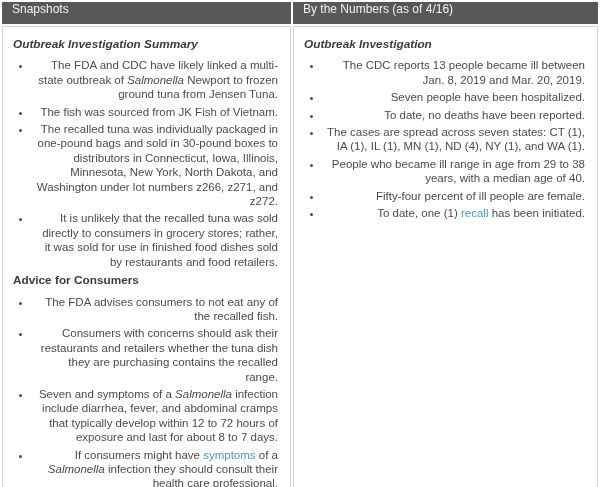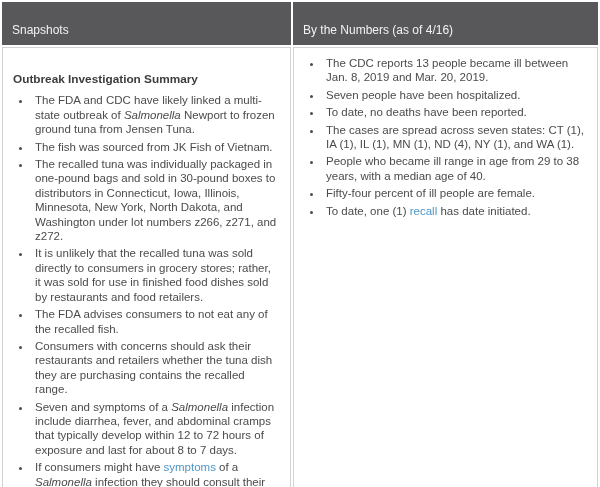--- a/index.html
+++ b/index.html
@@ -30,46 +30,47 @@
     gap: 2px;
     padding: 2px 2px 2px 2px;
     align-content: start;
     flex: 0 0 auto;
   }
   .th {
     background: var(--header-bg);
     color: var(--header-text);
     font-size: 12px;
     line-height: 13px;
-    padding: 22px 10px 8px 10px;
+    padding: 1px 10px 8px 10px;
     font-weight: normal;
   }
   .td {
     border: 1px solid var(--cell-border);
     background: #ffffff;
     padding: 8px 12px 6px 10px;
     font-size: 11.5px;
     line-height: 14.4px;
     color: var(--body-text);
   }
   .section-heading {
     font-weight: bold;
     color: var(--heading-text);
     font-size: 11.8px;
     margin: 4px 0 7px 0;
   }
-  .section-heading:first-child { margin-top: 16px; }
+  .section-heading:first-child { margin-top: 2px; font-style: italic; }
   ul.bullets {
     margin: 0 0 2px 0;
     padding: 0 0 0 19px;
     list-style: disc;
   }
   ul.bullets li {
     margin: 0 0 3px 0;
     padding-left: 3px;
+    text-align: right;
   }
   a.inline-link {
     color: var(--link);
     text-decoration: none;
     cursor: pointer;
   }
   em.sci { font-style: italic; }
 </style>
 </head>
 <body>
@@ -79,34 +80,36 @@
     <div class="th">Snapshots</div>
     <div class="th">By the Numbers (as of 4/16)</div>
     <div class="td">
         <div class="section-heading">Outbreak Investigation Summary</div>
         <ul class="bullets">
           <li><span>The FDA and CDC have likely linked a multi-state outbreak of </span><em class="sci">Salmonella</em><span> Newport to frozen ground tuna from Jensen Tuna.</span></li>
           <li><span>The fish was sourced from JK Fish of Vietnam.</span></li>
           <li><span>The recalled tuna was individually packaged in one-pound bags and sold in 30-pound boxes to distributors in Connecticut, Iowa, Illinois, Minnesota, New York, North Dakota, and Washington under lot numbers z266, z271, and z272.</span></li>
           <li><span>It is unlikely that the recalled tuna was sold directly to consumers in grocery stores; rather, it was sold for use in finished food dishes sold by restaurants and food retailers.</span></li>
         </ul>
+        <div class="section-heading">Advice for Consumers</div>
         <ul class="bullets">
           <li><span>The FDA advises consumers to not eat any of the recalled fish.</span></li>
           <li><span>Consumers with concerns should ask their restaurants and retailers whether the tuna dish they are purchasing contains the recalled range.</span></li>
           <li><span>Seven and symptoms of a </span><em class="sci">Salmonella</em><span> infection include diarrhea, fever, and abdominal cramps that typically develop within 12 to 72 hours of exposure and last for about 8 to 7 days.</span></li>
           <li><span>If consumers might have </span><a class="inline-link" href="#">symptoms</a><span> of a </span><em class="sci">Salmonella</em><span> infection they should consult their health care professional.</span></li>
           <li><span>People with questions about food safety can call the FDA at 1-888-SAFEFOOD or consult the </span></li>
         </ul>
       </div>
     <div class="td">
+        <div class="section-heading">Outbreak Investigation</div>
         <ul class="bullets">
           <li><span>The CDC reports 13 people became ill between Jan. 8, 2019 and Mar. 20, 2019.</span></li>
           <li><span>Seven people have been hospitalized.</span></li>
           <li><span>To date, no deaths have been reported.</span></li>
           <li><span>The cases are spread across seven states: CT (1), IA (1), IL (1), MN (1), ND (4), NY (1), and WA (1).</span></li>
           <li><span>People who became ill range in age from 29 to 38 years, with a median age of 40.</span></li>
           <li><span>Fifty-four percent of ill people are female.</span></li>
-          <li><span>To date, one (1) </span><a class="inline-link" href="#">recall</a><span> has date initiated.</span></li>
+          <li><span>To date, one (1) </span><a class="inline-link" href="#">recall</a><span> has been initiated.</span></li>
         </ul>
       </div>
   </div>
 
 </div>
 
 </body></html>

